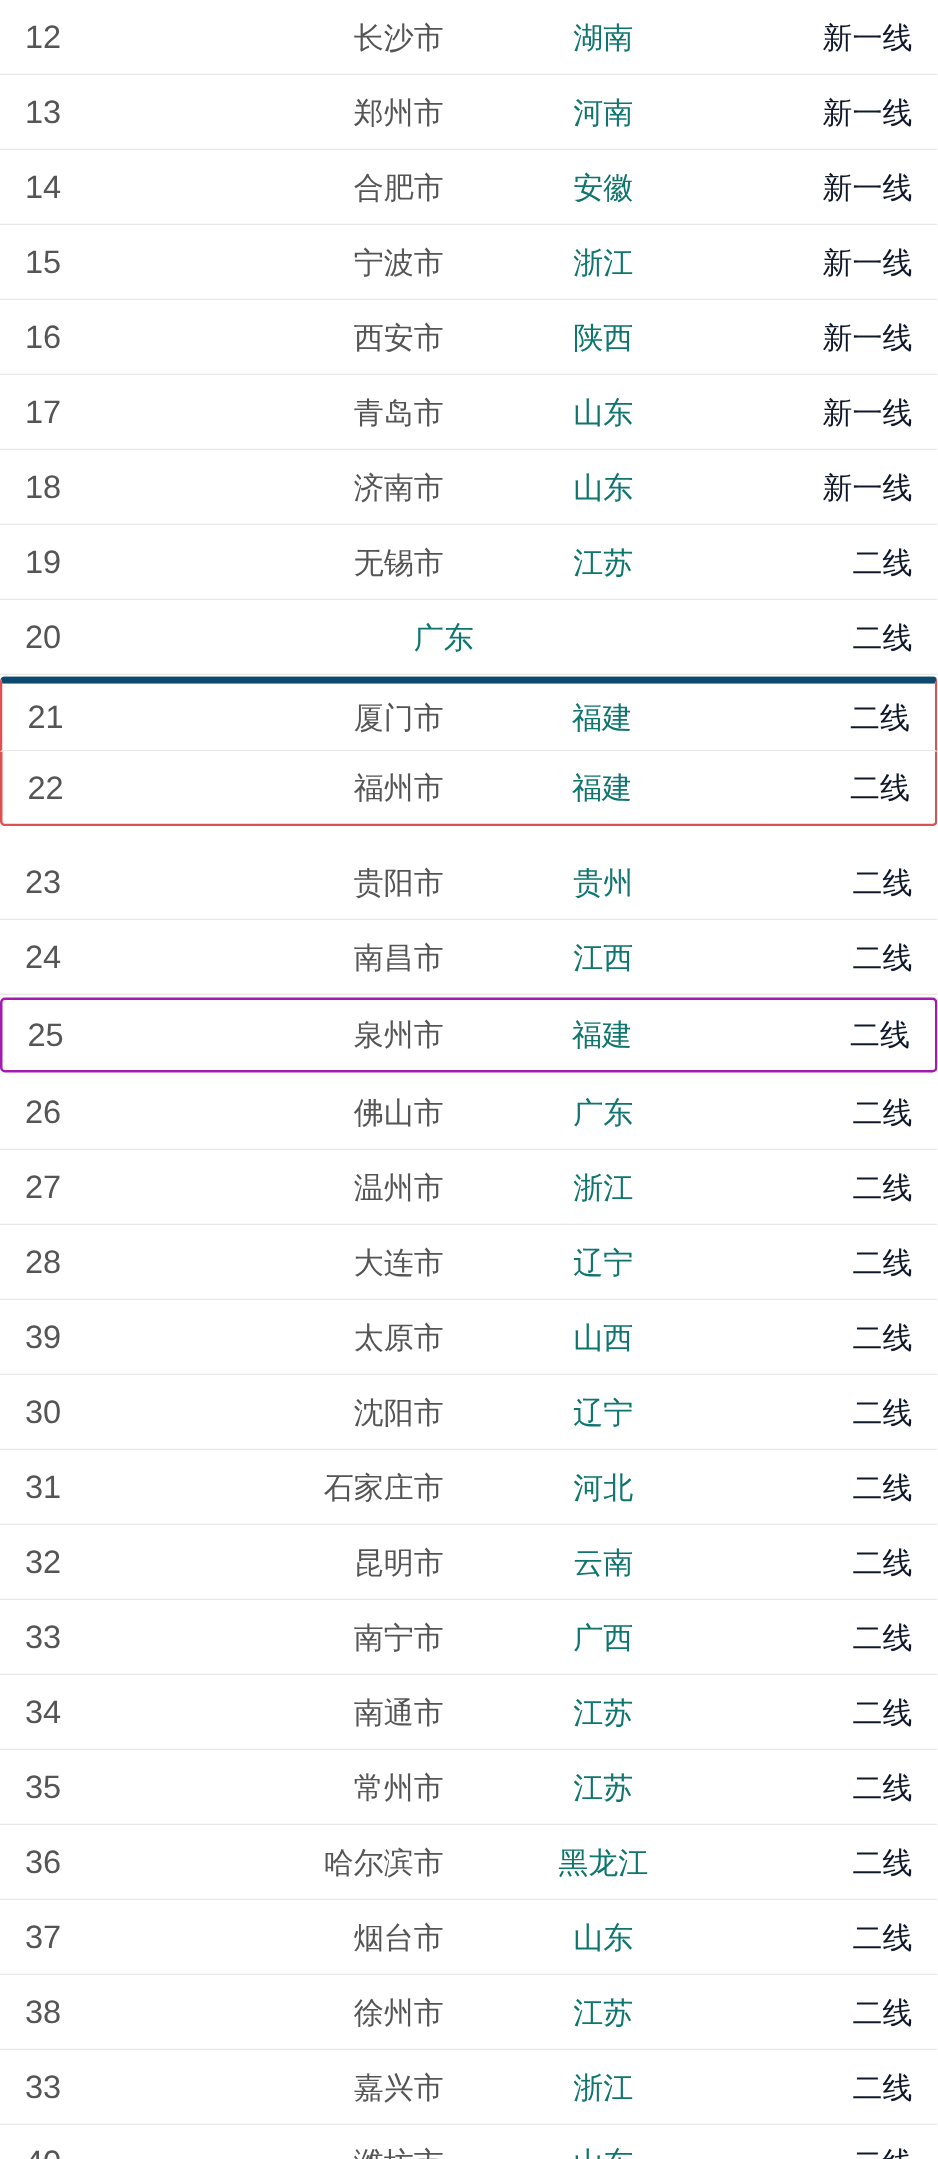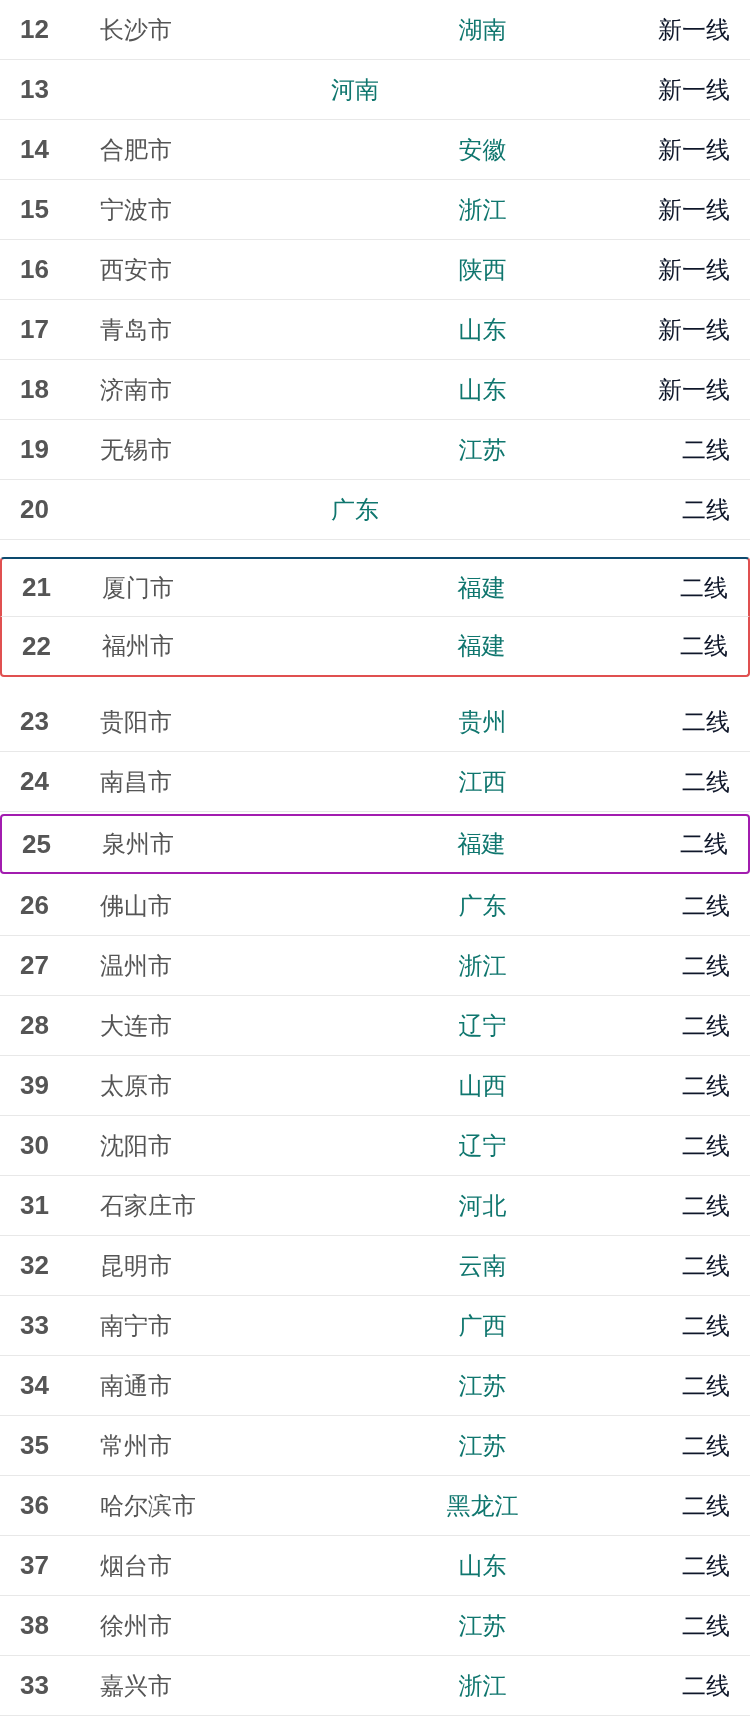--- a/index.html
+++ b/index.html
@@ -28,52 +28,52 @@
       background: #ffffff;
     }
 
     .table-row:nth-child(odd) {
       background: #ffffff;
     }
 
     .table-row.highlighted-red-top {
       border-left: 2px solid #e05050;
       border-right: 2px solid #e05050;
-      border-top: 2px solid #0c4a6e;
+      border-top: 6px solid #0c4a6e;
       border-radius: 4px 4px 0 0;
-      margin-top: 17px;
+      margin-top: 1px;
     }
 
     .table-row.highlighted-red-bottom {
       border-left: 2px solid #e05050;
       border-right: 2px solid #e05050;
       border-bottom: 2px solid #e05050;
       border-radius: 0 0 4px 4px;
       margin-bottom: 15px;
     }
 
     .table-row.highlighted-single {
       border: 2px solid #a21caf;
       border-radius: 4px;
       margin: 2px 0;
     }
 
     .col-rank {
       width: 80px;
       font-size: 26px;
-      font-weight: 700;
+      font-weight: 400;
       color: #555555;
       text-align: left;
     }
 
     .col-city {
       flex: 1;
       font-size: 24px;
       color: #555555;
-      text-align: left;
+      text-align: right;
     }
 
     .col-province {
       flex: 1;
       font-size: 24px;
       color: #0f766e;
       text-align: center;
     }
 
     .col-tier {
@@ -88,20 +88,21 @@
 
 <div class="table-container">
 <div class="table-row">
       <span class="col-rank">12</span>
       <span class="col-city">长沙市</span>
       <span class="col-province">湖南</span>
       <span class="col-tier">新一线</span>
     </div>
     <div class="table-row">
       <span class="col-rank">13</span>
+      <span class="col-city">郑州市</span>
       <span class="col-province">河南</span>
       <span class="col-tier">新一线</span>
     </div>
     <div class="table-row">
       <span class="col-rank">14</span>
       <span class="col-city">合肥市</span>
       <span class="col-province">安徽</span>
       <span class="col-tier">新一线</span>
     </div>
     <div class="table-row">

